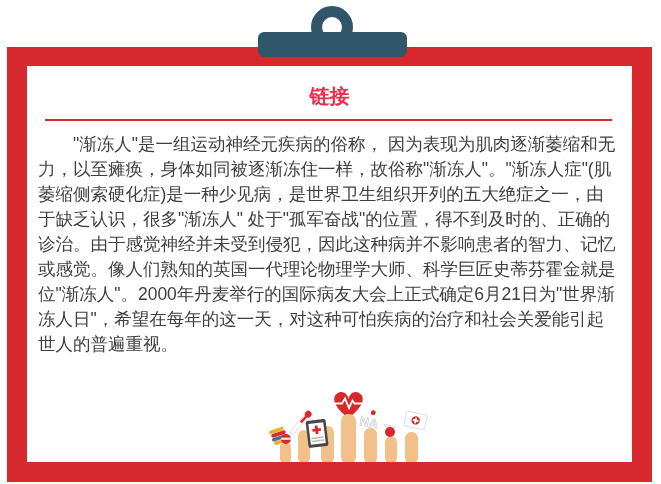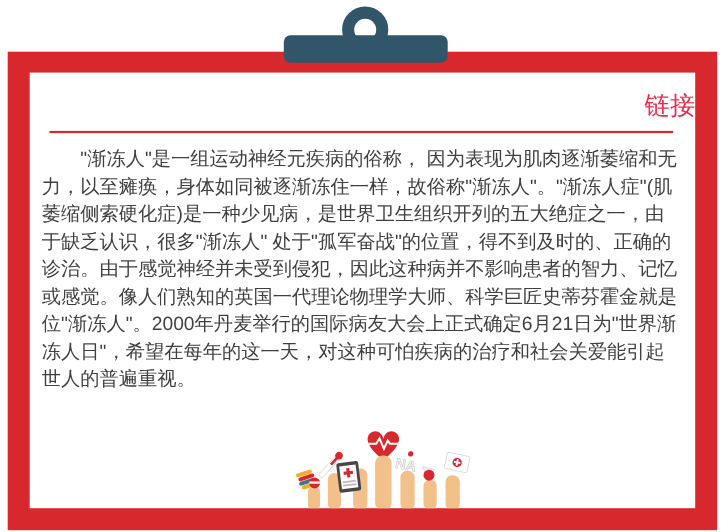--- a/index.html
+++ b/index.html
@@ -41,23 +41,23 @@
     z-index: 1;
   }
   .card-inner {
     position: absolute;
     left: 20px; top: 19px; right: 20px; bottom: 20px;
     background: #ffffff;
   }
 
   .title {
     margin: 18px 0 0 0;
-    text-align: right;
-    font-size: 23px;
-    font-weight: normal;
+    text-align: center;
+    font-size: 20px;
+    font-weight: bold;
     color: #ee2b4b;
     line-height: 24px;
   }
   .divider {
     height: 2px;
     background: #d7282d;
     margin: 11px 20px 0 18px;
   }
   .para {
     margin: 11px 13px 0 11px;

